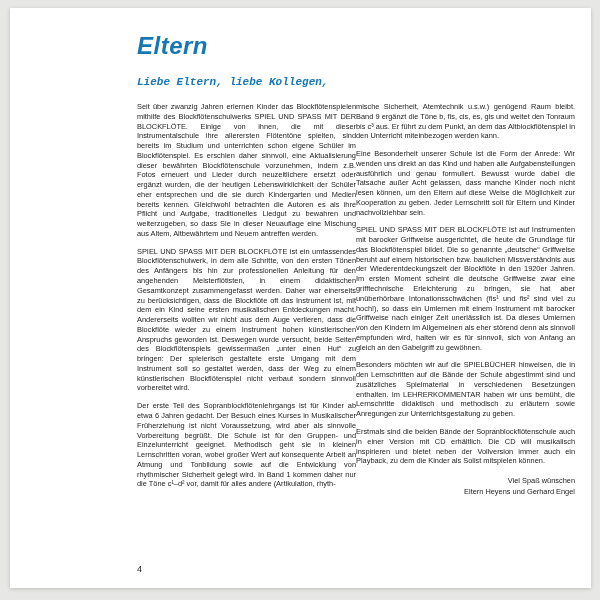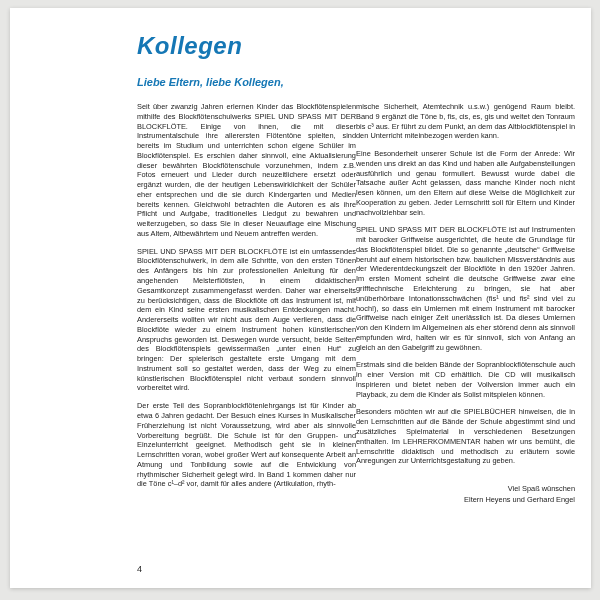--- a/index.html
+++ b/index.html
@@ -30,65 +30,66 @@
     font-size: 24px;
     letter-spacing: 0.5px;
     margin: 0 0 16px 0;
   }
   .subtitle {
     color: var(--accent);
     font-style: italic;
     font-weight: bold;
     font-size: 11px;
     margin: 0 0 14px 0;
+    font-family: Liberation Mono, monospace;
   }
   .columns {
     display: flex;
     color: var(--ink);
     font-size: 7.4px;
     line-height: 1.32;
     text-align: justify;
   }
   .col { flex: 1 1 0; min-width: 0; }
   .col p { margin: 0 0 8px 0; }
   .signoff {
     text-align: right;
-    margin-top: 18px;
+    margin-top: 10px;
     line-height: 1.45;
   }
   .signoff div { white-space: nowrap; }
   .page-number {
     position: absolute;
     left: 127px;
     bottom: 14px;
     font-size: 9px;
     color: var(--ink);
   }
 </style>
 </head>
 <body>
 
 <div class="page">
   <div class="content">
 
-    <h1 class="title">Kollegen</h1>
+    <h1 class="title">Eltern</h1>
     <h2 class="subtitle">Liebe Eltern, liebe Kollegen,</h2>
 
     <div class="columns">
       <div class="col">
         <p>Seit über zwanzig Jahren erlernen Kinder das Blockflötenspielen mithilfe des Blockflötenschulwerks SPIEL UND SPASS MIT DER BLOCKFLÖTE. Einige von ihnen, die mit dieser Instrumentalschule ihre allerersten Flötentöne spielten, sind bereits im Studium und unterrichten schon eigene Schüler im Blockflötenspiel. Es erschien daher sinnvoll, eine Aktualisierung dieser bewährten Blockflötenschule vorzunehmen, indem z.B. Fotos erneuert und Lieder durch neuzeitlichere ersetzt oder ergänzt wurden, die der heutigen Lebenswirklichkeit der Schüler eher entsprechen und die sie durch Kindergarten und Medien bereits kennen. Gleichwohl betrachten die Autoren es als ihre Pflicht und Aufgabe, traditionelles Liedgut zu bewahren und weiterzugeben, so dass Sie in dieser Neuauflage eine Mischung aus Altem, Altbewährtem und Neuem antreffen werden.</p>
         <p>SPIEL UND SPASS MIT DER BLOCKFLÖTE ist ein umfassendes Blockflötenschulwerk, in dem alle Schritte, von den ersten Tönen des Anfängers bis hin zur professionellen Anleitung für den angehenden Meisterflötisten, in einem didaktischen Gesamtkonzept zusammengefasst werden. Daher war einerseits zu berücksichtigen, dass die Blockflöte oft das Instrument ist, mit dem ein Kind seine ersten musikalischen Entdeckungen macht. Andererseits wollten wir nicht aus dem Auge verlieren, dass die Blockflöte wieder zu einem Instrument hohen künstlerischen Anspruchs geworden ist. Deswegen wurde versucht, beide Seiten des Blockflötenspiels gewissermaßen „unter einen Hut“ zu bringen: Der spielerisch gestaltete erste Umgang mit dem Instrument soll so gestaltet werden, dass der Weg zu einem künstlerischen Blockflötenspiel nicht verbaut sondern sinnvoll vorbereitet wird.</p>
         <p>Der erste Teil des Sopranblockflötenlehrgangs ist für Kinder ab etwa 6 Jahren gedacht. Der Besuch eines Kurses in Musikalischer Früherziehung ist nicht Voraussetzung, wird aber als sinnvolle Vorbereitung begrüßt. Die Schule ist für den Gruppen- und Einzelunterricht geeignet. Methodisch geht sie in kleinen Lernschritten voran, wobei großer Wert auf konsequente Arbeit an Atmung und Tonbildung sowie auf die Entwicklung von rhythmischer Sicherheit gelegt wird. In Band 1 kommen daher nur die Töne c¹–d² vor, damit für alles andere (Artikulation, rhyth-</p>
       </div>
       <div class="col">
         <p>mische Sicherheit, Atemtechnik u.s.w.) genügend Raum bleibt. Band 9 ergänzt die Töne b, fis, cis, es, gis und weitet den Tonraum bis c³ aus. Er führt zu dem Punkt, an dem das Altblockflötenspiel in den Unterricht miteinbezogen werden kann.</p>
         <p>Eine Besonderheit unserer Schule ist die Form der Anrede: Wir wenden uns direkt an das Kind und haben alle Aufgabenstellungen ausführlich und genau formuliert. Bewusst wurde dabei die Tatsache außer Acht gelassen, dass manche Kinder noch nicht lesen können, um den Eltern auf diese Weise die Möglichkeit zur Kooperation zu geben. Jeder Lernschritt soll für Eltern und Kinder nachvollziehbar sein.</p>
         <p>SPIEL UND SPASS MIT DER BLOCKFLÖTE ist auf Instrumenten mit barocker Griffweise ausgerichtet, die heute die Grundlage für das Blockflötenspiel bildet. Die so genannte „deutsche“ Griffweise beruht auf einem historischen bzw. baulichen Missverständnis aus der Wiederentdeckungszeit der Blockflöte in den 1920er Jahren. Im ersten Moment scheint die deutsche Griffweise zwar eine grifftechnische Erleichterung zu bringen, sie hat aber unüberhörbare Intonationsschwächen (fis¹ und fis² sind viel zu hoch!), so dass ein Umlernen mit einem Instrument mit barocker Griffweise nach einiger Zeit unerlässlich ist. Da dieses Umlernen von den Kindern im Allgemeinen als eher störend denn als sinnvoll empfunden wird, halten wir es für sinnvoll, sich von Anfang an gleich an den Gabelgriff zu gewöhnen.</p>
+        <p>Besonders möchten wir auf die SPIELBÜCHER hinweisen, die in den Lernschritten auf die Bände der Schule abgestimmt sind und zusätzliches Spielmaterial in verschiedenen Besetzungen enthalten. Im LEHRERKOMMENTAR haben wir uns bemüht, die Lernschritte didaktisch und methodisch zu erläutern sowie Anregungen zur Unterrichtsgestaltung zu geben.</p>
         <p>Erstmals sind die beiden Bände der Sopranblockflötenschule auch in einer Version mit CD erhältlich. Die CD will musikalisch inspirieren und bietet neben der Vollversion immer auch ein Playback, zu dem die Kinder als Solist mitspielen können.</p>
-        <p>Besonders möchten wir auf die SPIELBÜCHER hinweisen, die in den Lernschritten auf die Bände der Schule abgestimmt sind und zusätzliches Spielmaterial in verschiedenen Besetzungen enthalten. Im LEHRERKOMMENTAR haben wir uns bemüht, die Lernschritte didaktisch und methodisch zu erläutern sowie Anregungen zur Unterrichtsgestaltung zu geben.</p>
         <div class="signoff">
           <div>Viel Spaß wünschen</div>
           <div>Eltern Heyens und Gerhard Engel</div>
         </div>
       </div>
     </div>
 
     <div class="page-number">4</div>
   </div>
 </div>

